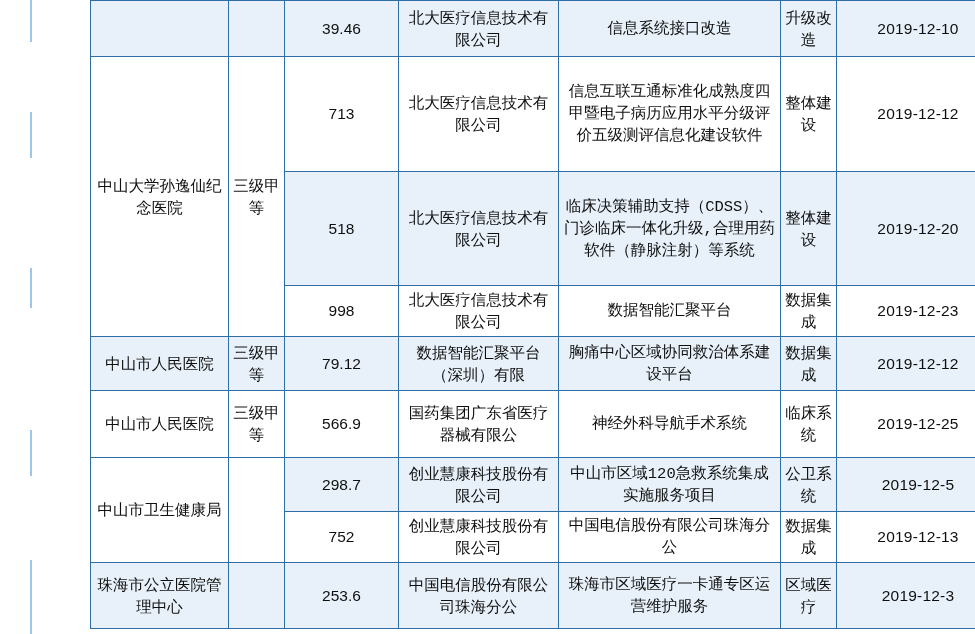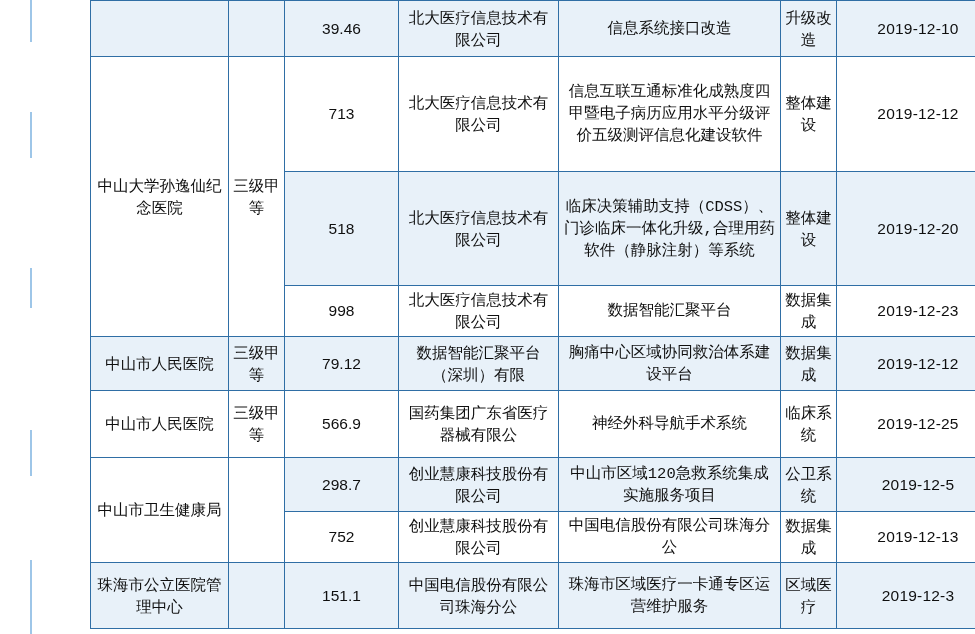--- a/index.html
+++ b/index.html
@@ -172,21 +172,21 @@
         <td>752</td>
         <td>创业慧康科技股份有限公司</td>
         <td class="proj">中国电信股份有限公司珠海分公</td>
         <td>数据集成</td>
         <td class="date nowrap">2019-12-13</td>
       </tr>
 
       <tr class="band-blue" style="height:66px">
         <td>珠海市公立医院管理中心</td>
         <td></td>
-        <td>151.1</td>
+        <td>253.6</td>
         <td>中国电信股份有限公司珠海分公</td>
         <td class="proj">珠海市区域医疗一卡通专区运营维护服务</td>
         <td>区域医疗</td>
         <td class="date nowrap">2019-12-3</td>
       </tr>
     </tbody>
   </table>
 
 </div>
 

